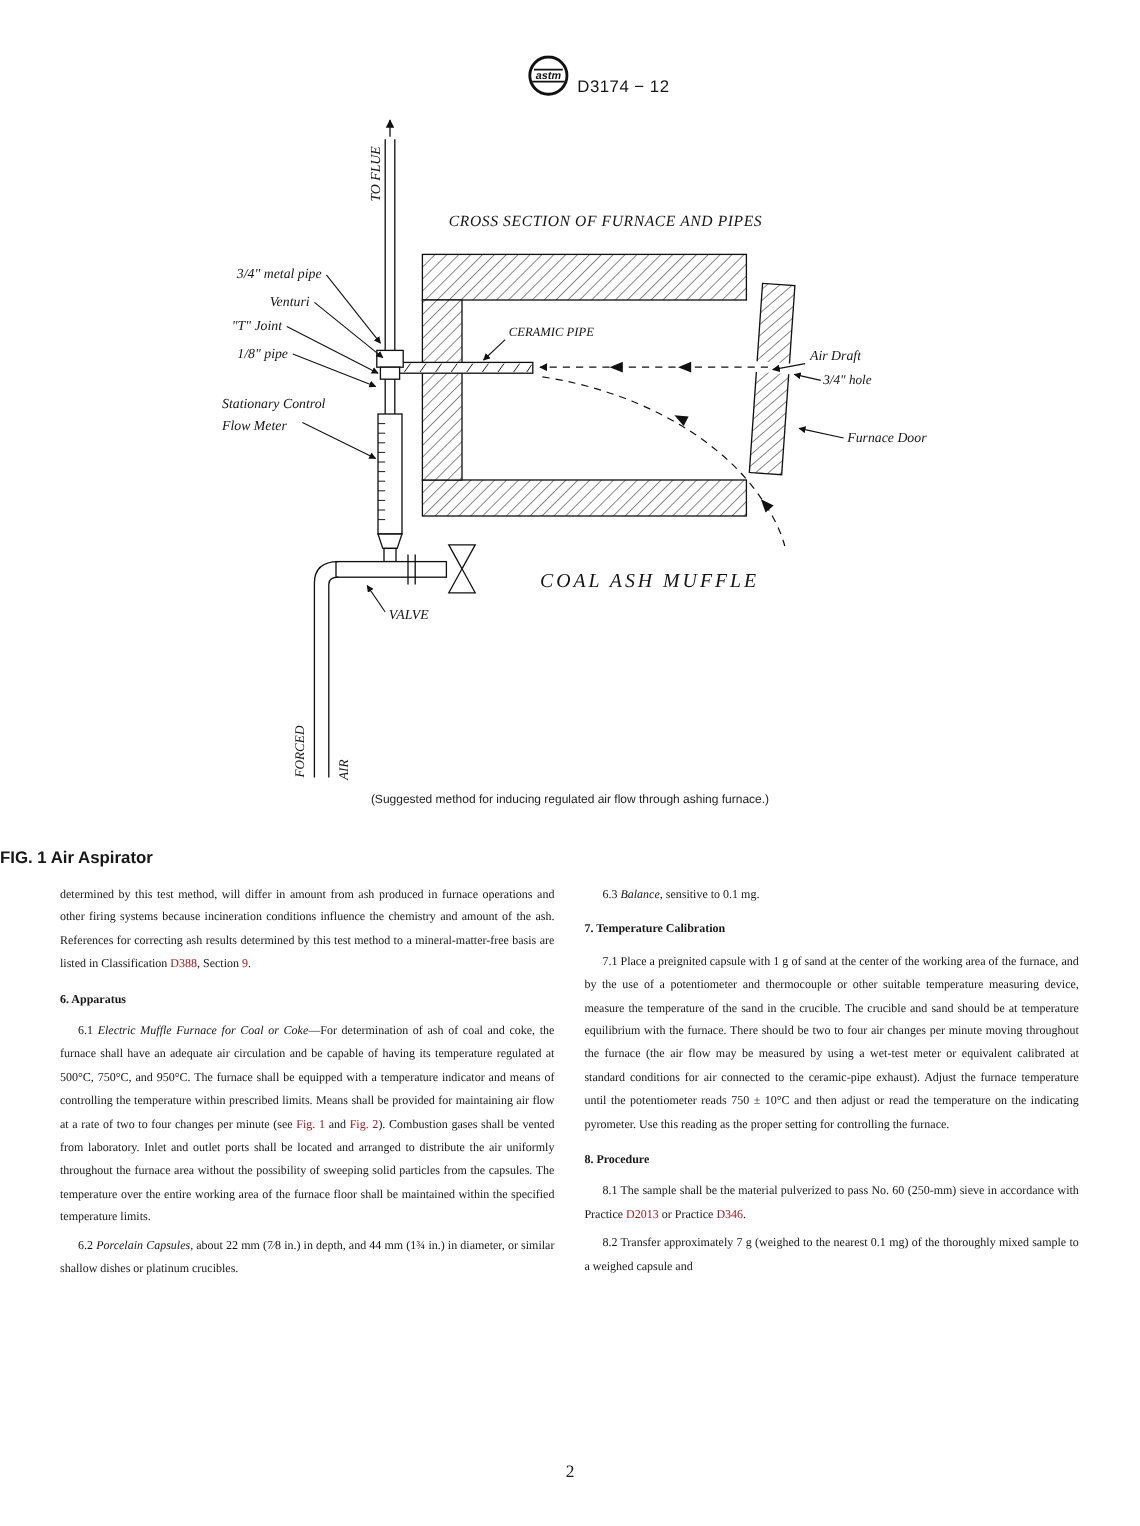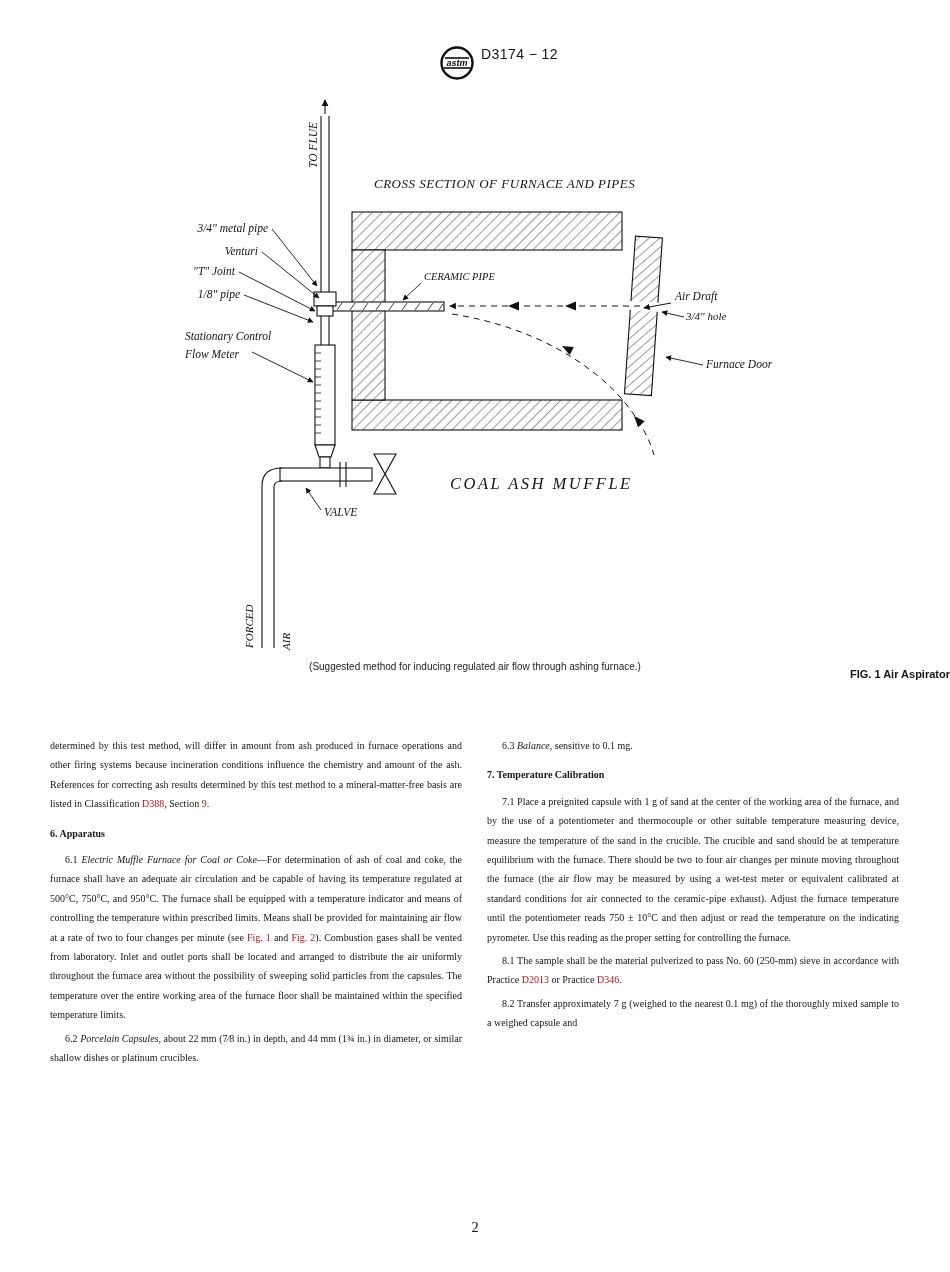--- a/index.html
+++ b/index.html
@@ -1,28 +1,28 @@
 <!DOCTYPE html>
 <html><head>
 <meta charset="utf-8">
 <style>
   * { margin:0; padding:0; box-sizing:border-box; }
   html,body { background:#9a9a9a; }
   .page { position:relative; width:950px; height:1272px; margin:0 auto; background:#ffffff;
           font-family:"Liberation Serif", serif; color:#161616; overflow:hidden; }
   .doc-header { position:absolute; top:46px; left:0; width:100%; display:flex;
-                justify-content:center; align-items:flex-start; gap:7px;padding-left:48px; }
+                justify-content:center; align-items:flex-end; gap:7px;padding-left:48px; }
   .logo { width:34px; height:34px; display:inline-block; }
   .doc-number { font-family:"Liberation Sans", sans-serif; font-weight:normal;
                 font-size:14px; letter-spacing:.4px; }
   .fig-svg { position:absolute; top:92px; left:0; }
   .fig-note { position:absolute; top:661px; left:0; width:100%; text-align:center;
               font-family:"Liberation Sans", sans-serif; font-size:10px; color:#1d1d1d; }
-  .fig-caption { position:absolute; top:668px; left:0; width:100%; text-align:right;
-                 font-family:"Liberation Sans", sans-serif; font-size:11px; font-weight:bold; }
+  .fig-caption { position:absolute; top:706px; left:0; width:100%; text-align:left;
+                 font-family:"Liberation Sans", sans-serif; font-size:14px; font-weight:bold; }
   .col { position:absolute; top:736px; width:412px; font-size:10px; line-height:19.4px;
          text-align:justify; }
   .col-left { left:50px; }
   .col-right { left:487px; }
   .para { margin:0 0 4px; text-indent:15px; }
   .para.noindent { text-indent:0; }
   .heading { font-weight:bold; margin:10px 0 7px; text-indent:0; text-align:left; }
   .italic { font-style:italic;margin-top:12px; }
   .link { color:#9d1c20; }
   .page-number { position:absolute; top:1219px; left:0; width:100%; text-align:center;
@@ -148,18 +148,19 @@
   <div class="col col-left">
       <div class="para noindent"><span>determined by this test method, will differ in amount from ash produced in furnace operations and other firing systems because incineration conditions influence the chemistry and amount of the ash. References for correcting ash results determined by this test method to a mineral-matter-free basis are listed in Classification </span><span class="link">D388</span><span>, Section </span><span class="link">9</span><span>.</span></div>
       <div class="heading"><span>6. Apparatus</span></div>
       <div class="para"><span>6.1 </span><span class="italic">Electric Muffle Furnace for Coal or Coke</span><span>—For determination of ash of coal and coke, the furnace shall have an adequate air circulation and be capable of having its temperature regulated at 500°C, 750°C, and 950°C. The furnace shall be equipped with a temperature indicator and means of controlling the temperature within prescribed limits. Means shall be provided for maintaining air flow at a rate of two to four changes per minute (see </span><span class="link">Fig. 1</span><span> and </span><span class="link">Fig. 2</span><span>). Combustion gases shall be vented from laboratory. Inlet and outlet ports shall be located and arranged to distribute the air uniformly throughout the furnace area without the possibility of sweeping solid particles from the capsules. The temperature over the entire working area of the furnace floor shall be maintained within the specified temperature limits.</span></div>
       <div class="para"><span>6.2 </span><span class="italic">Porcelain Capsules,</span><span> about 22 mm (7⁄8 in.) in depth, and 44 mm (1¾ in.) in diameter, or similar shallow dishes or platinum crucibles.</span></div>
     </div>
   <div class="col col-right">
       <div class="para"><span>6.3 </span><span class="italic">Balance,</span><span> sensitive to 0.1 mg.</span></div>
       <div class="heading"><span>7. Temperature Calibration</span></div>
       <div class="para"><span>7.1 Place a preignited capsule with 1 g of sand at the center of the working area of the furnace, and by the use of a potentiometer and thermocouple or other suitable temperature measuring device, measure the temperature of the sand in the crucible. The crucible and sand should be at temperature equilibrium with the furnace. There should be two to four air changes per minute moving throughout the furnace (the air flow may be measured by using a wet-test meter or equivalent calibrated at standard conditions for air connected to the ceramic-pipe exhaust). Adjust the furnace temperature until the potentiometer reads 750 ± 10°C and then adjust or read the temperature on the indicating pyrometer. Use this reading as the proper setting for controlling the furnace.</span></div>
+      <div class="heading"><span>8. Procedure</span></div>
       <div class="para"><span>8.1 The sample shall be the material pulverized to pass No. 60 (250-mm) sieve in accordance with Practice </span><span class="link">D2013</span><span> or Practice </span><span class="link">D346</span><span>.</span></div>
       <div class="para"><span>8.2 Transfer approximately 7 g (weighed to the nearest 0.1 mg) of the thoroughly mixed sample to a weighed capsule and</span></div>
     </div>
 
   <div class="page-number">2</div>
 </div>
 
 </body></html>

